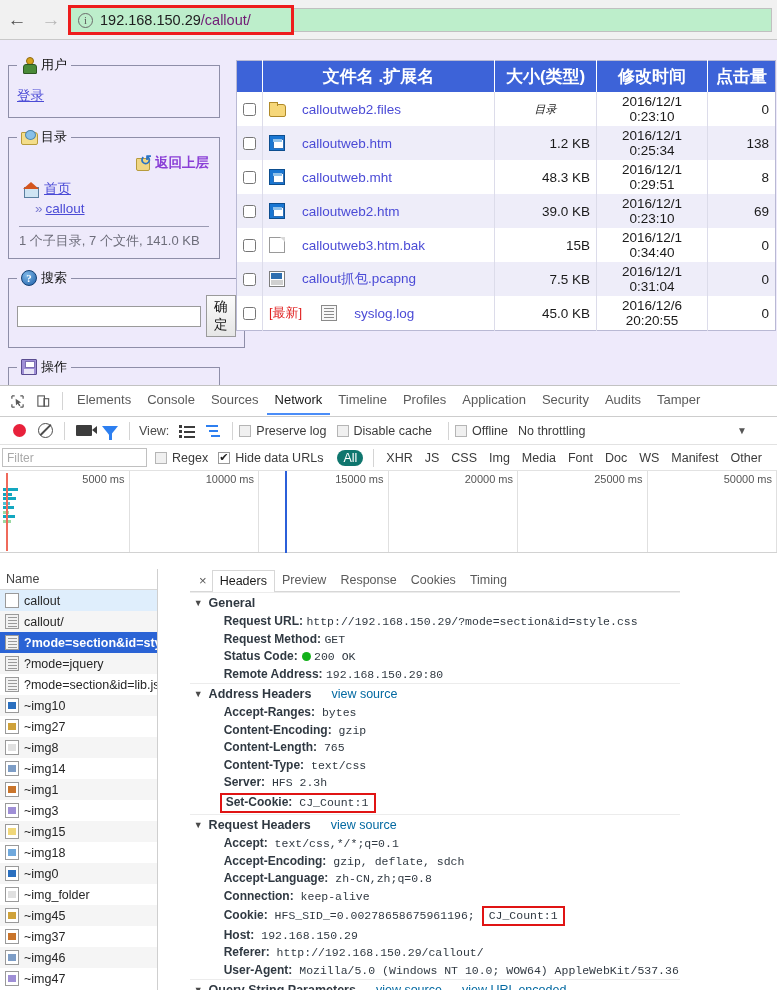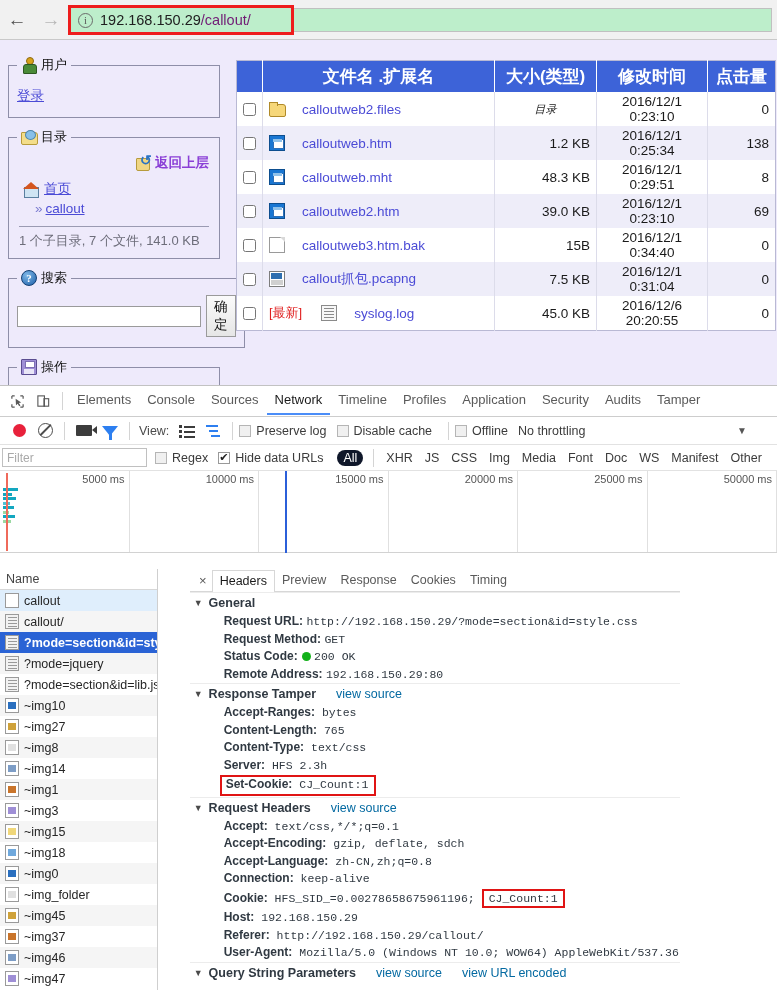--- a/index.html
+++ b/index.html
@@ -322,21 +322,21 @@
     border-bottom: 1px solid #e2e2e2; padding-left: 2px; font-size: 12.5px;
   }
   #filter-input {
     width: 145px; height: 19px; border: 1px solid #c0c0c0; background: #fff;
     font-size: 12px; padding: 0 4px; margin-right: 8px;
     font-family: "Liberation Sans", sans-serif; color: #333;
   }
   #filter-input::placeholder { color: #a9a9a9; }
   .ftype { padding: 0 6px; color: #3b3b3b; }
   .ftype.all {
-    background: #0f172a; color: #fff; border-radius: 9px;
+    background: #0f766e; color: #fff; border-radius: 9px;
     padding: 1px 6px; margin: 0 4px;
   }
 
   #dt-overview {
     height: 82px; position: relative; border-bottom: 1px solid #d2d2d2;
     background: #ffffff;
   }
   .ov-tick {
     position: absolute; top: 0; height: 100%;
     border-right: 1px solid #e0e0e0;
@@ -841,25 +841,26 @@
         </div>
         <div class="hdr-line"><b>Request URL:</b> <span class="val">http://192.168.150.29/?mode=section&amp;id=style.css</span></div>
         <div class="hdr-line"><b>Request Method:</b> <span class="val">GET</span></div>
         <div class="hdr-line"><b>Status Code:</b> <span class="status-dot"></span><span class="val">200 OK</span></div>
         <div class="hdr-line"><b>Remote Address:</b> <span class="val">192.168.150.29:80</span></div>
       </div>
 
       <div>
         <div class="sec-head">
           <span class="tri">▼</span>
-          <span>Response Tamper</span>
+          <span>Address Headers</span>
           <span class="viewsrc">view source</span>
         </div>
         <div id="resp-lines">
             <div class="hdr-line"><span><b>Accept-Ranges:</b><span class="val"> bytes</span></span></div>
+            <div class="hdr-line"><span><b>Content-Encoding:</b><span class="val"> gzip</span></span></div>
             <div class="hdr-line"><span><b>Content-Length:</b><span class="val"> 765</span></span></div>
             <div class="hdr-line"><span><b>Content-Type:</b><span class="val"> text/css</span></span></div>
             <div class="hdr-line"><span><b>Server:</b><span class="val"> HFS 2.3h</span></span></div>
             <div class="hdr-line"><span class="boxed-red"><b>Set-Cookie:</b><span class="val"> CJ_Count:1</span></span></div>
           </div>
       </div>
 
       <div>
         <div class="sec-head">
           <span class="tri">▼</span>

